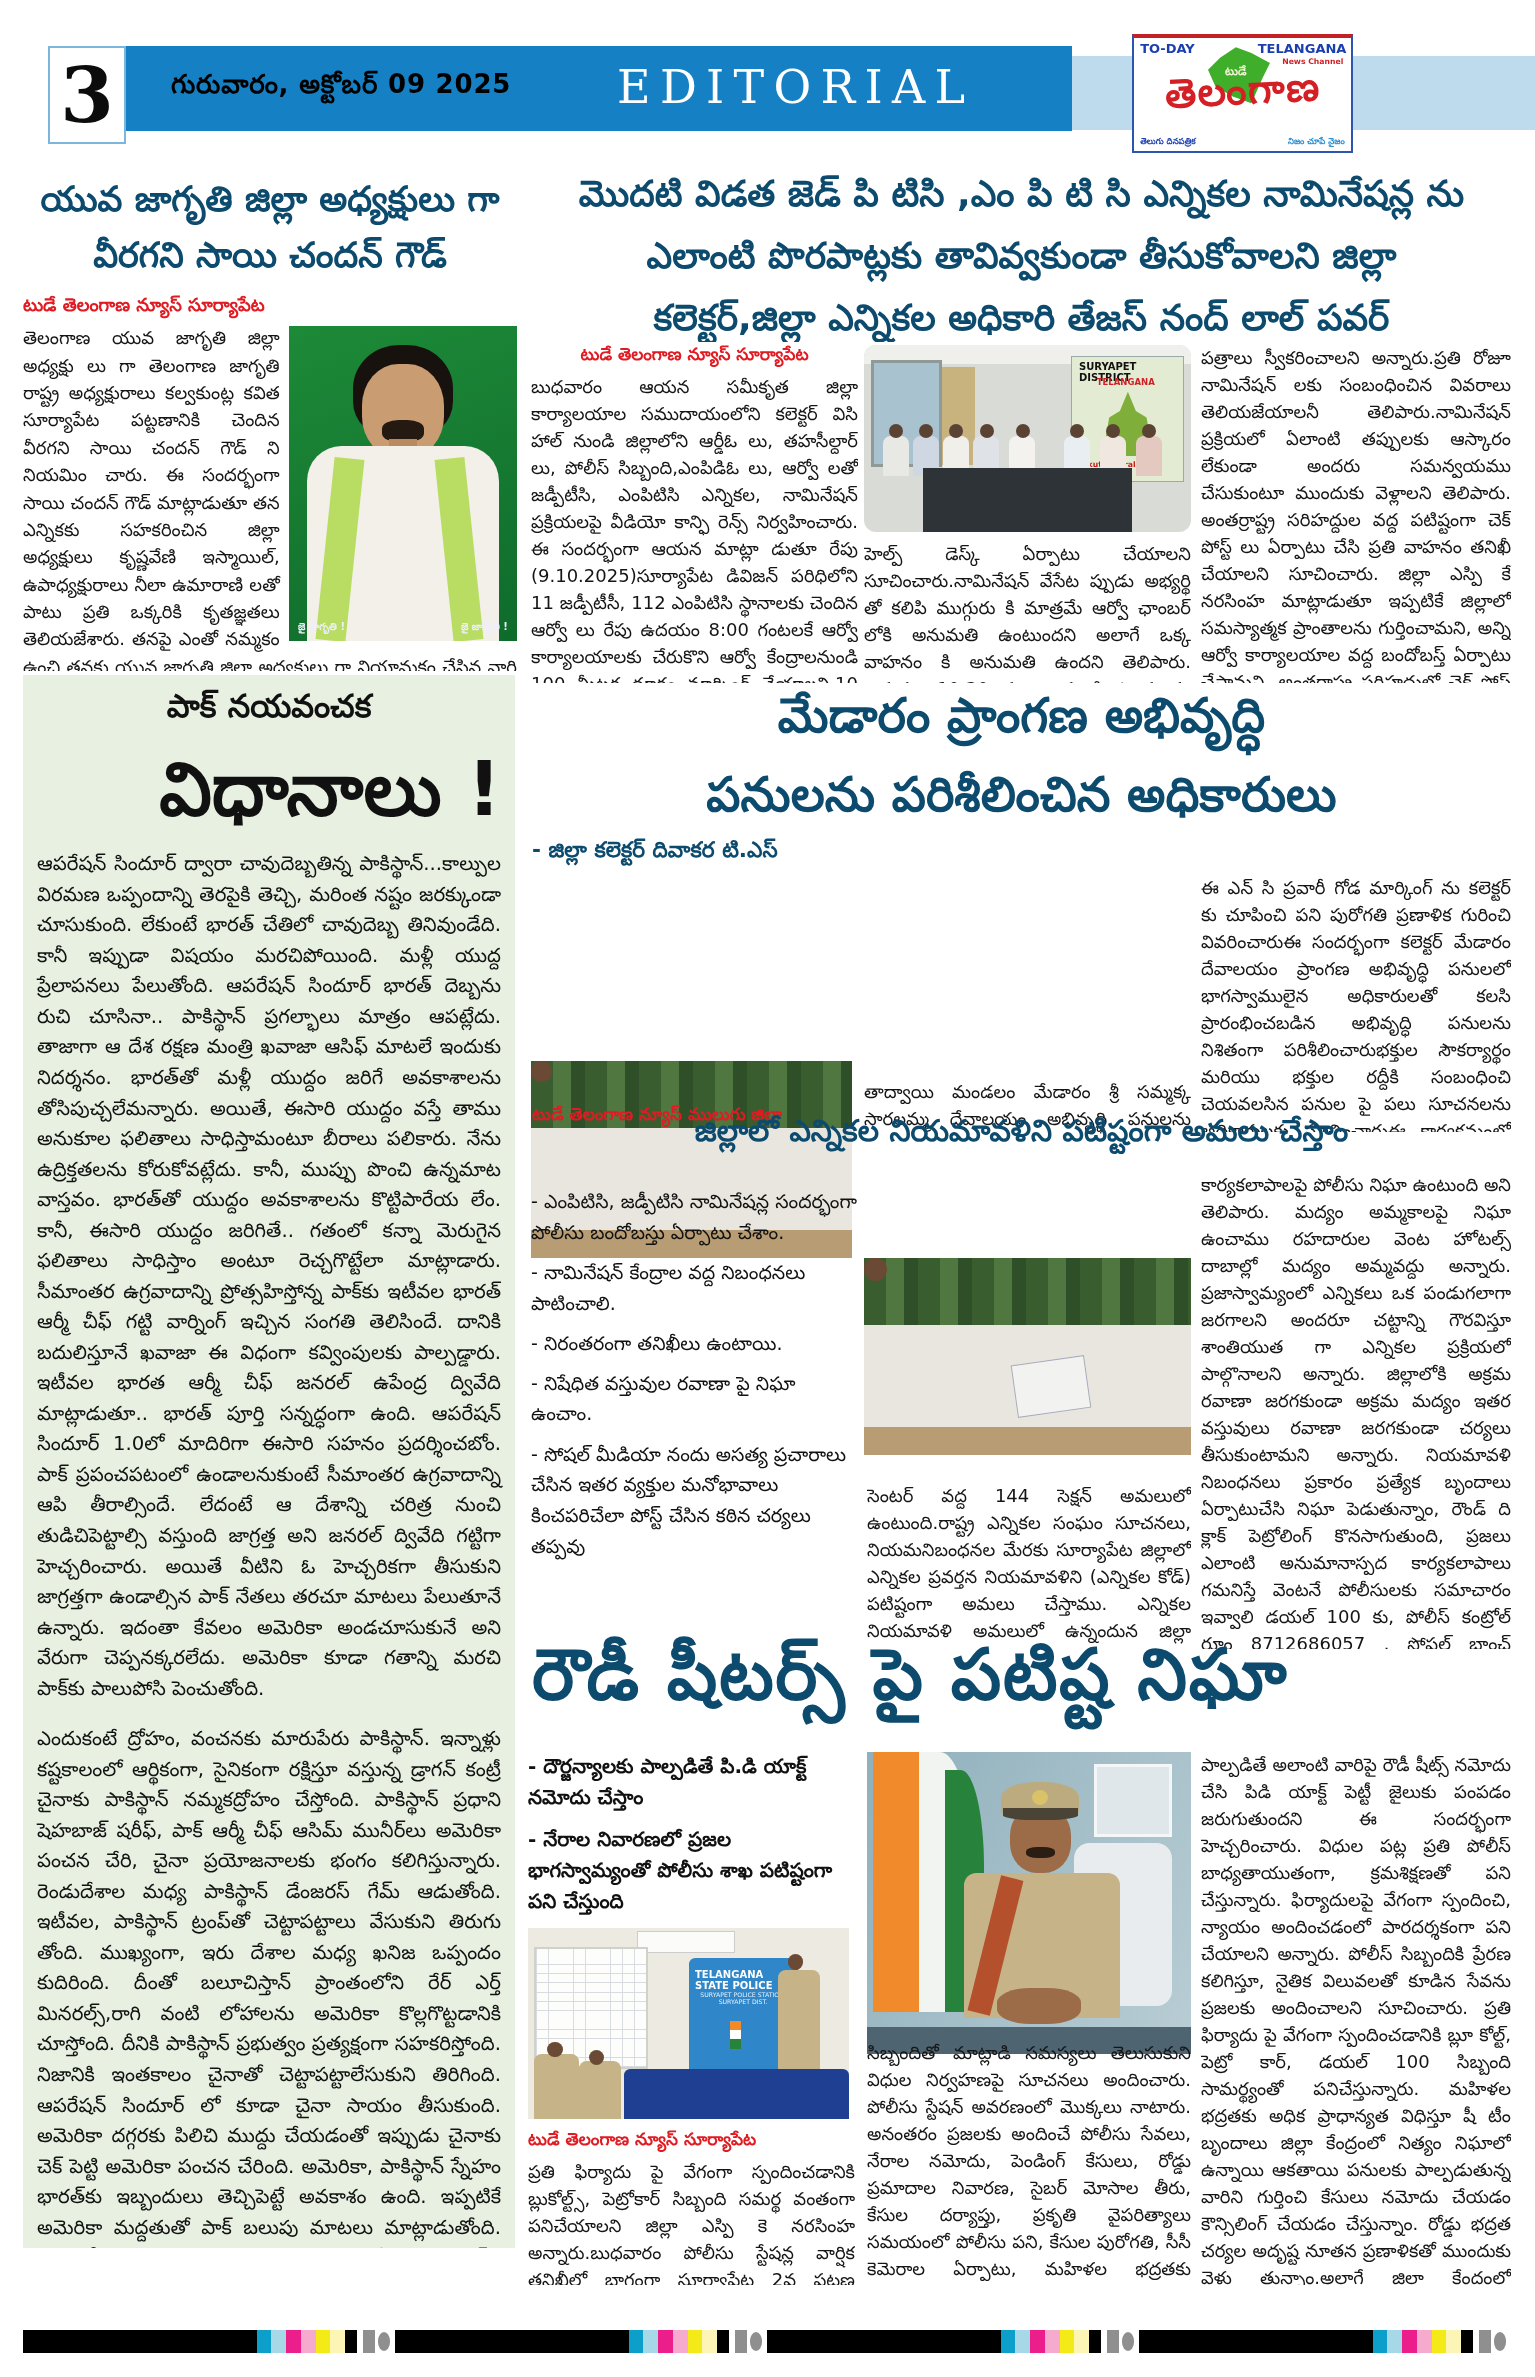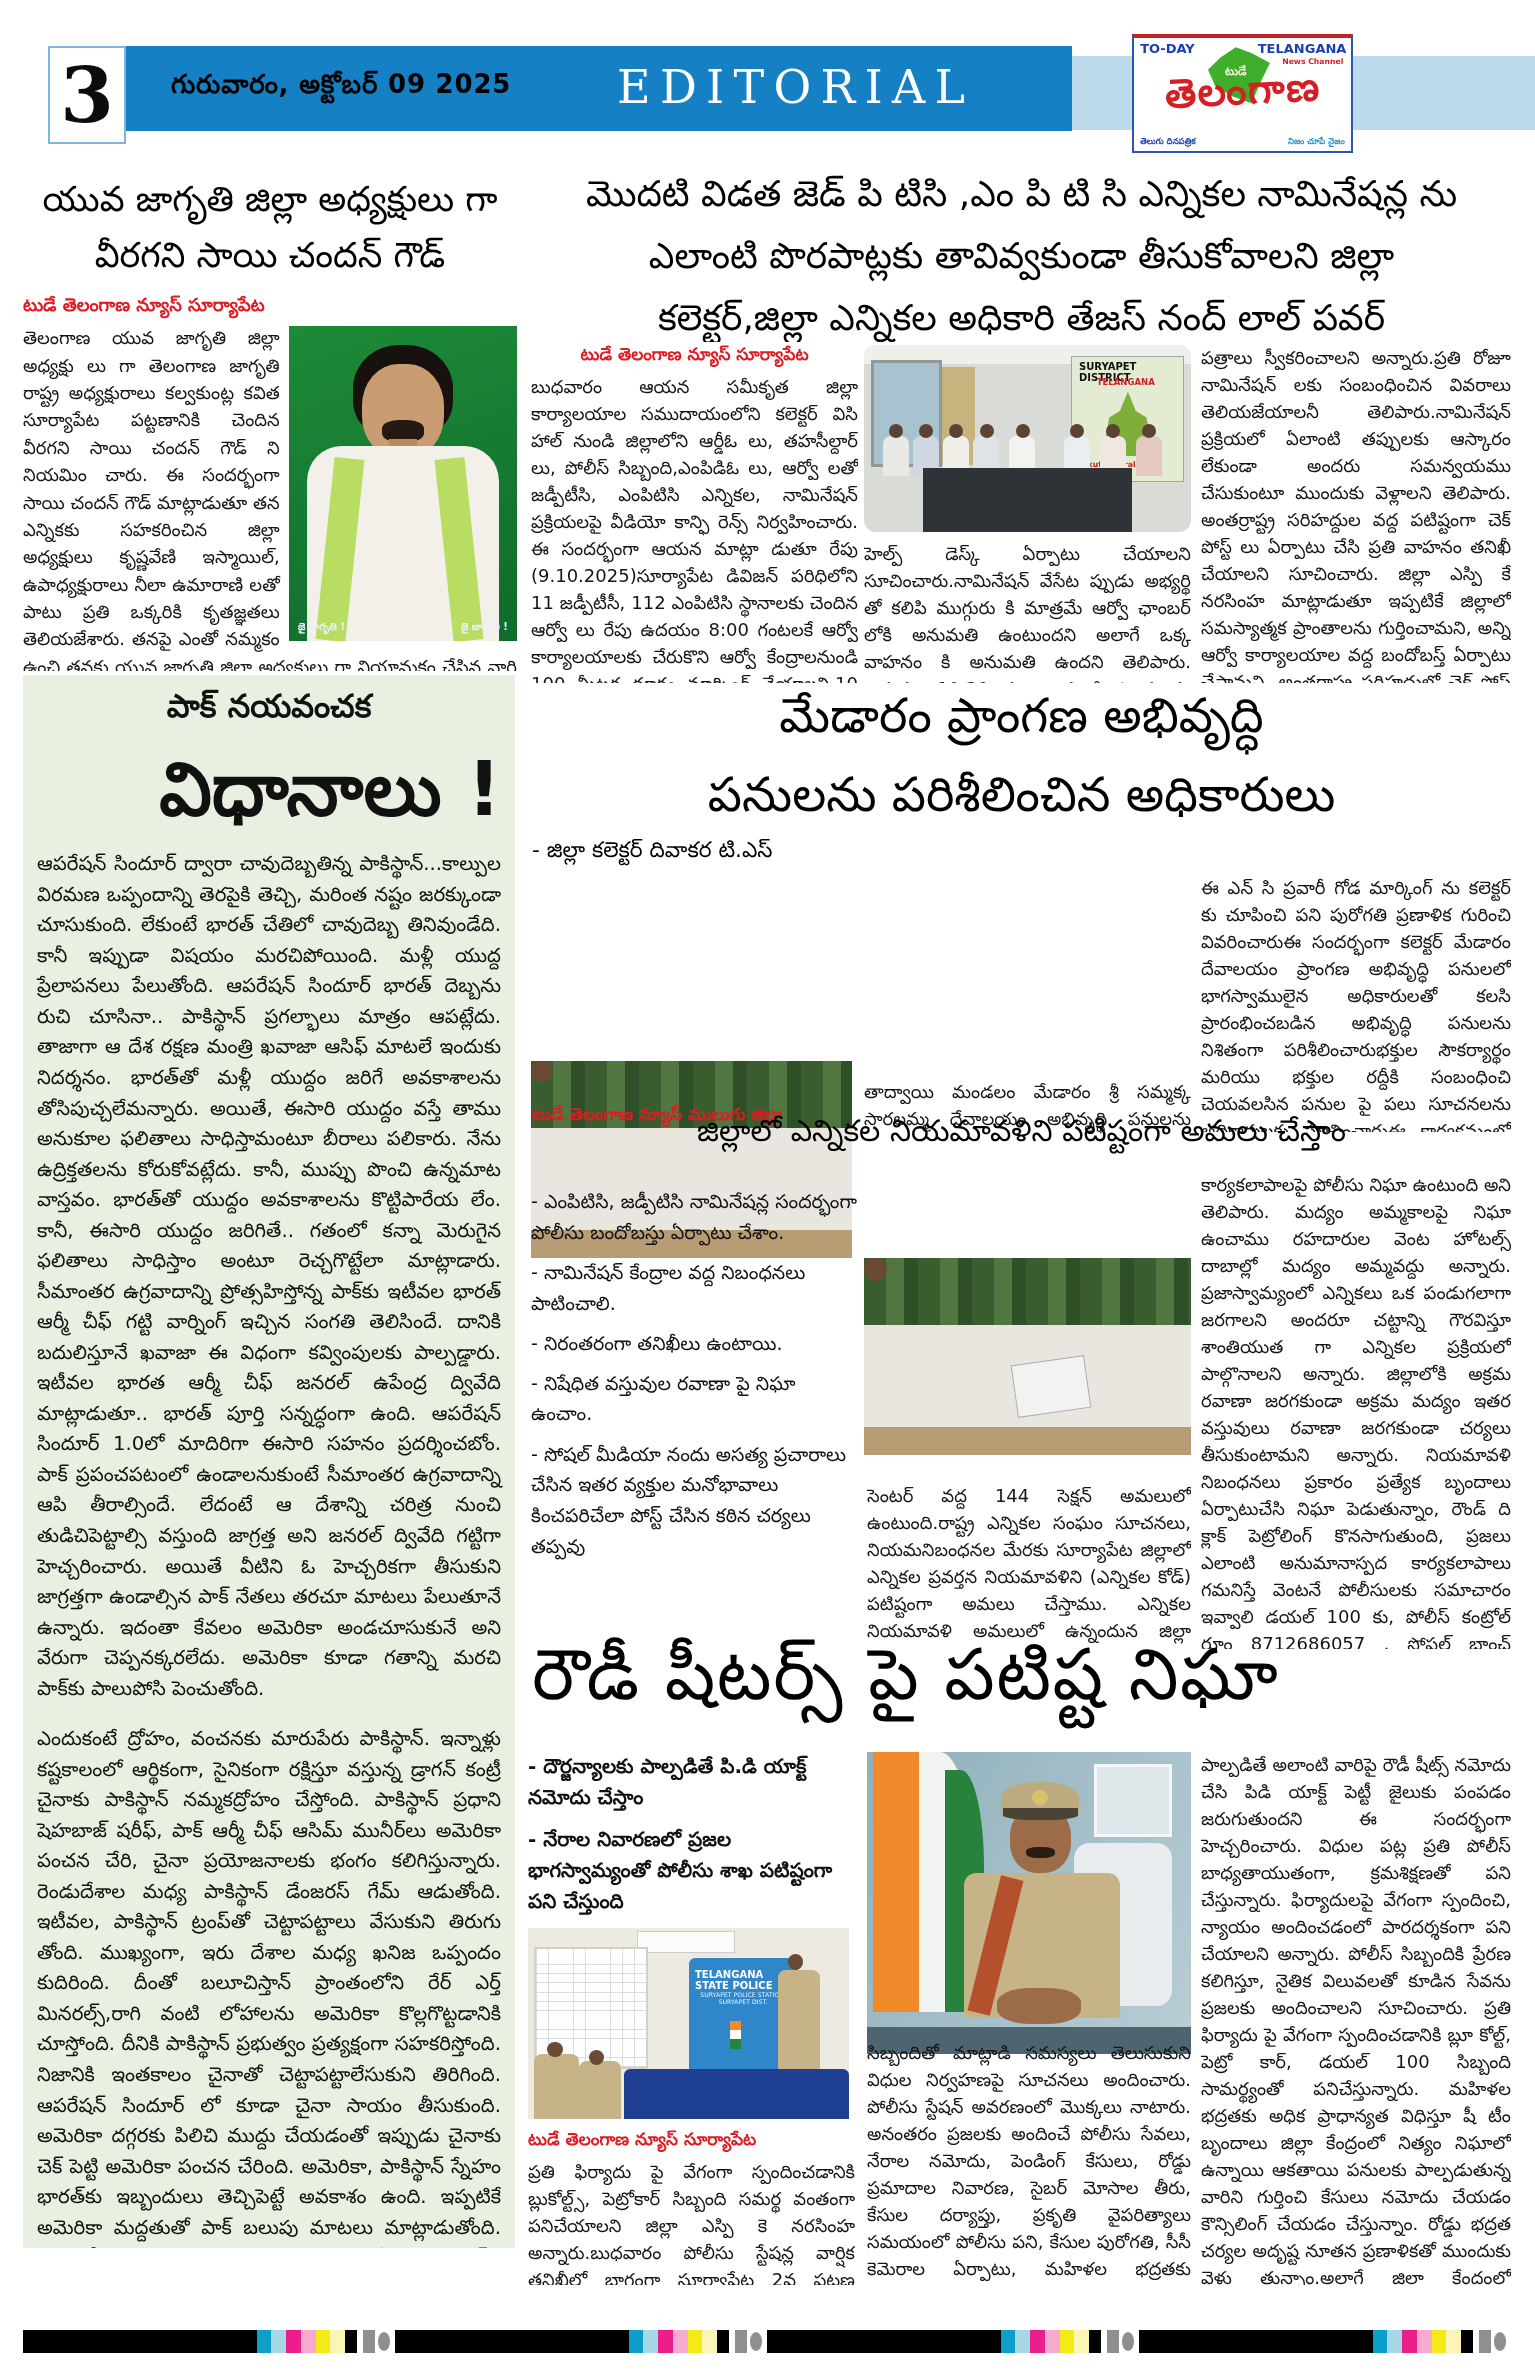--- a/index.html
+++ b/index.html
@@ -24,21 +24,21 @@
   .logo .nc{position:absolute;right:7.7px;top:18.5px;color:#d02026;font-size:7.7px;}
   .logo .map{position:absolute;left:74px;top:9.3px;width:62px;height:56px;background:#3fae2a;
              clip-path:polygon(45% 0,70% 10%,100% 28%,88% 55%,70% 100%,40% 88%,12% 70%,0 40%,20% 18%);}
   .logo .maplabel{position:absolute;left:91px;top:26px;color:#eef3d2;font-size:11.6px;}
   .logo .script{position:absolute;left:7.7px;top:29px;width:202px;text-align:center;color:#d41f25;
                 font-size:40px;font-weight:700;transform:rotate(-3deg);letter-spacing:1.5px;}
   .logo .tgl{position:absolute;left:6.2px;bottom:3.1px;color:#1b3fae;font-size:8.5px;}
   .logo .tgr{position:absolute;right:6.2px;bottom:3.1px;color:#2a8fd0;font-size:8.5px;}
 
   
-  .hl{font-weight:400;color:#000000;}
+  .hl{font-weight:700;color:#0c4a6e;}
   .red{color:#e01b22;font-weight:700;}
   .body{ text-align:justify;color:#151515;}
   .center{text-align:center;}
   .greenbox{left:23px;top:675px;width:492px;height:1573px;background:#e7f0e1;padding:10.8px 14px 0 14px;box-sizing:border-box;}
   .greenbox .kick{font-size:32px;font-weight:700;text-align:center;margin-top:1.5px;}
   .greenbox .big{font-size:74px;font-weight:700;text-align:right;margin:20px 0 23px 0;line-height:1;}
   .greenbox p{font-size:19.7px;line-height:1.55;text-align:justify;margin:0 0 20px 0;}
 
   
   .ph{position:relative;overflow:hidden;background:#ccc;}

